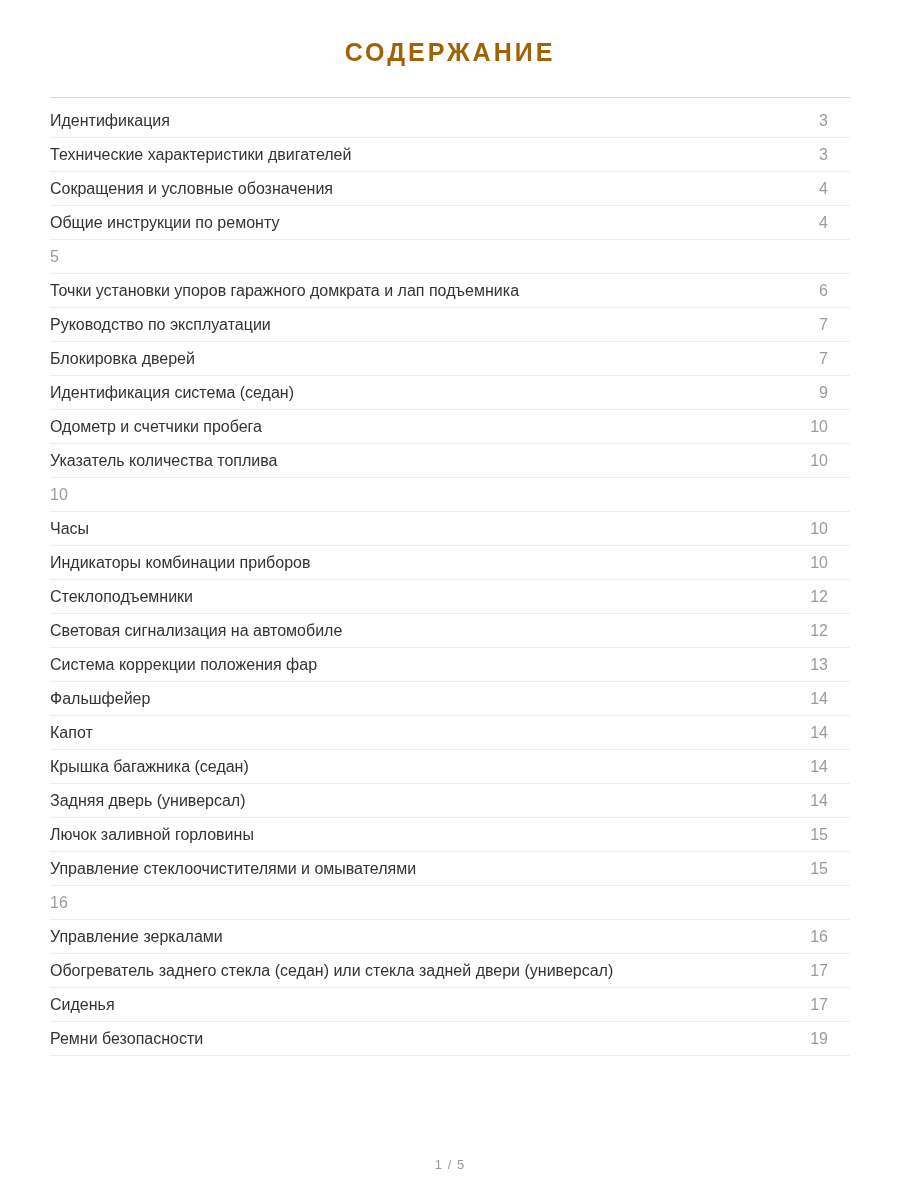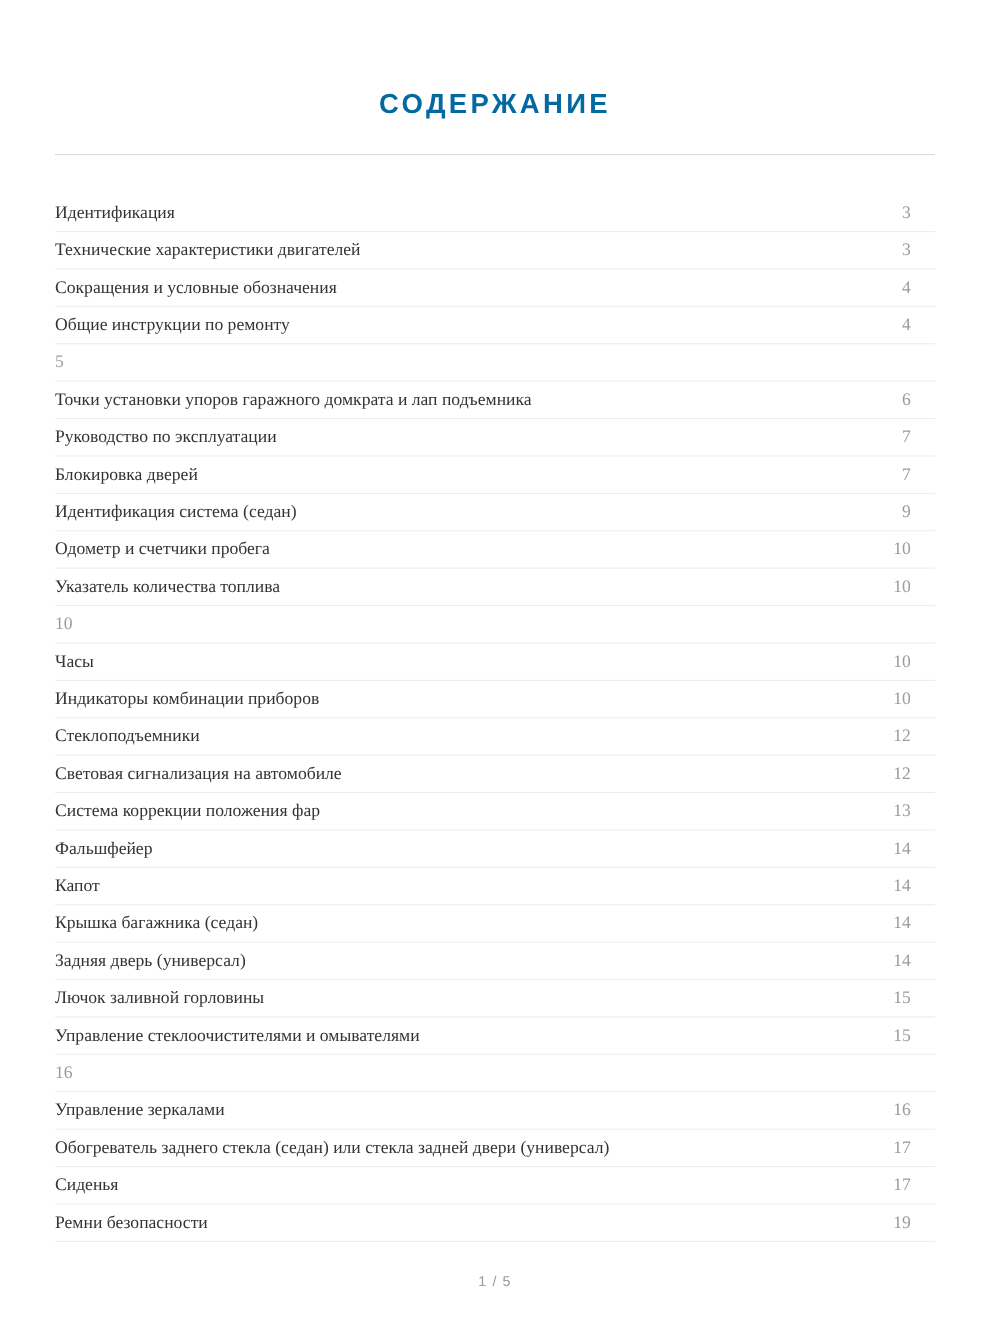--- a/index.html
+++ b/index.html
@@ -13,30 +13,28 @@
     position: relative;
     width: 900px; height: 1200px;
     background: #ffffff;
     padding: 38px 50px 0 50px;
   }
   .title {
     text-align: center;
     font-size: 25px;
     font-weight: 700;
     letter-spacing: 3px;
-    color: #0369a1;
-    margin-top: 43px;
+    color: #a16207;
   }
   .divider {
     border-top: 1px solid #d9d9d9;
     margin-top: 30px;
   }
   .toc {
-    margin-top: 36px;
-    font-family: Liberation Serif, serif;
+    margin-top: 6px;
   }
   .toc-row {
     display: flex;
     justify-content: space-between;
     align-items: center;
     height: 34px;
     border-bottom: 1px solid #ededed;
     font-size: 16px;
   }
   .toc-title {

